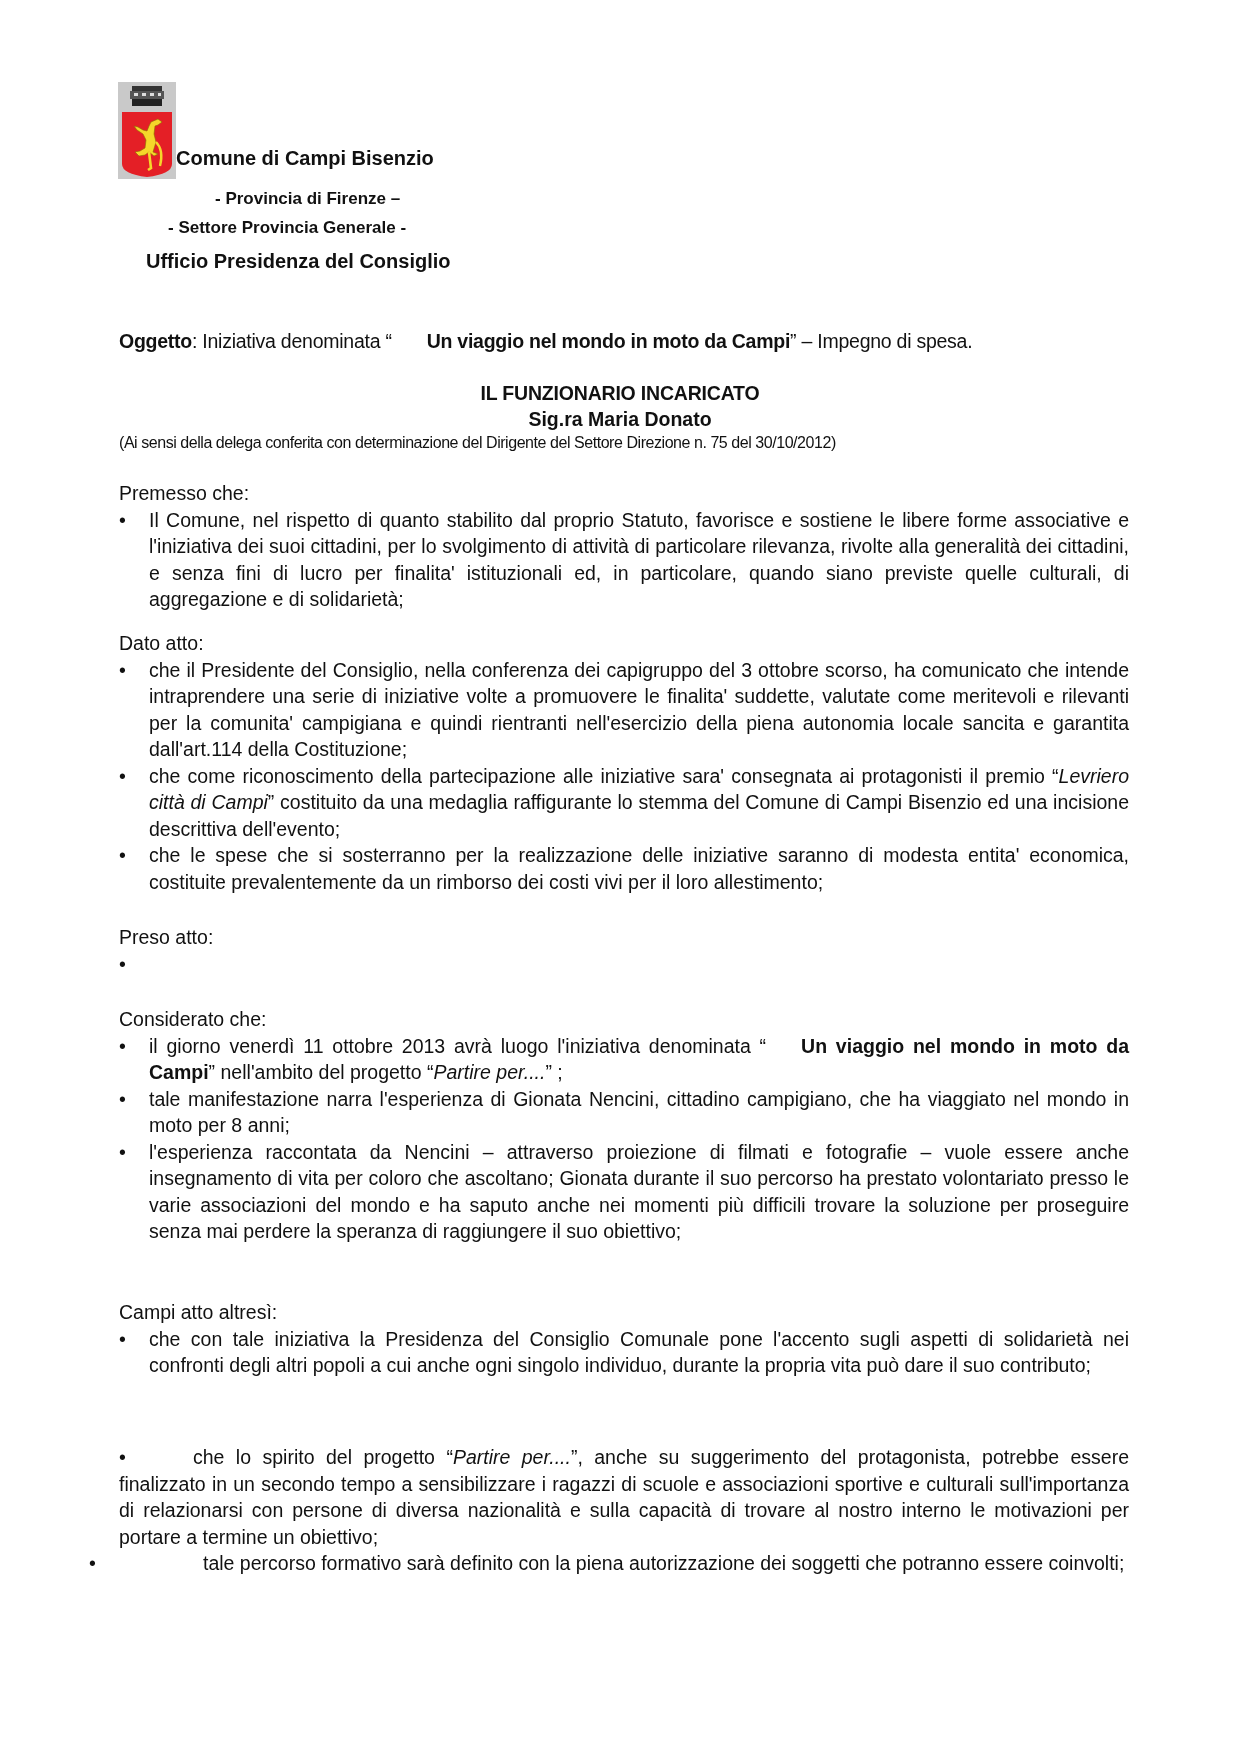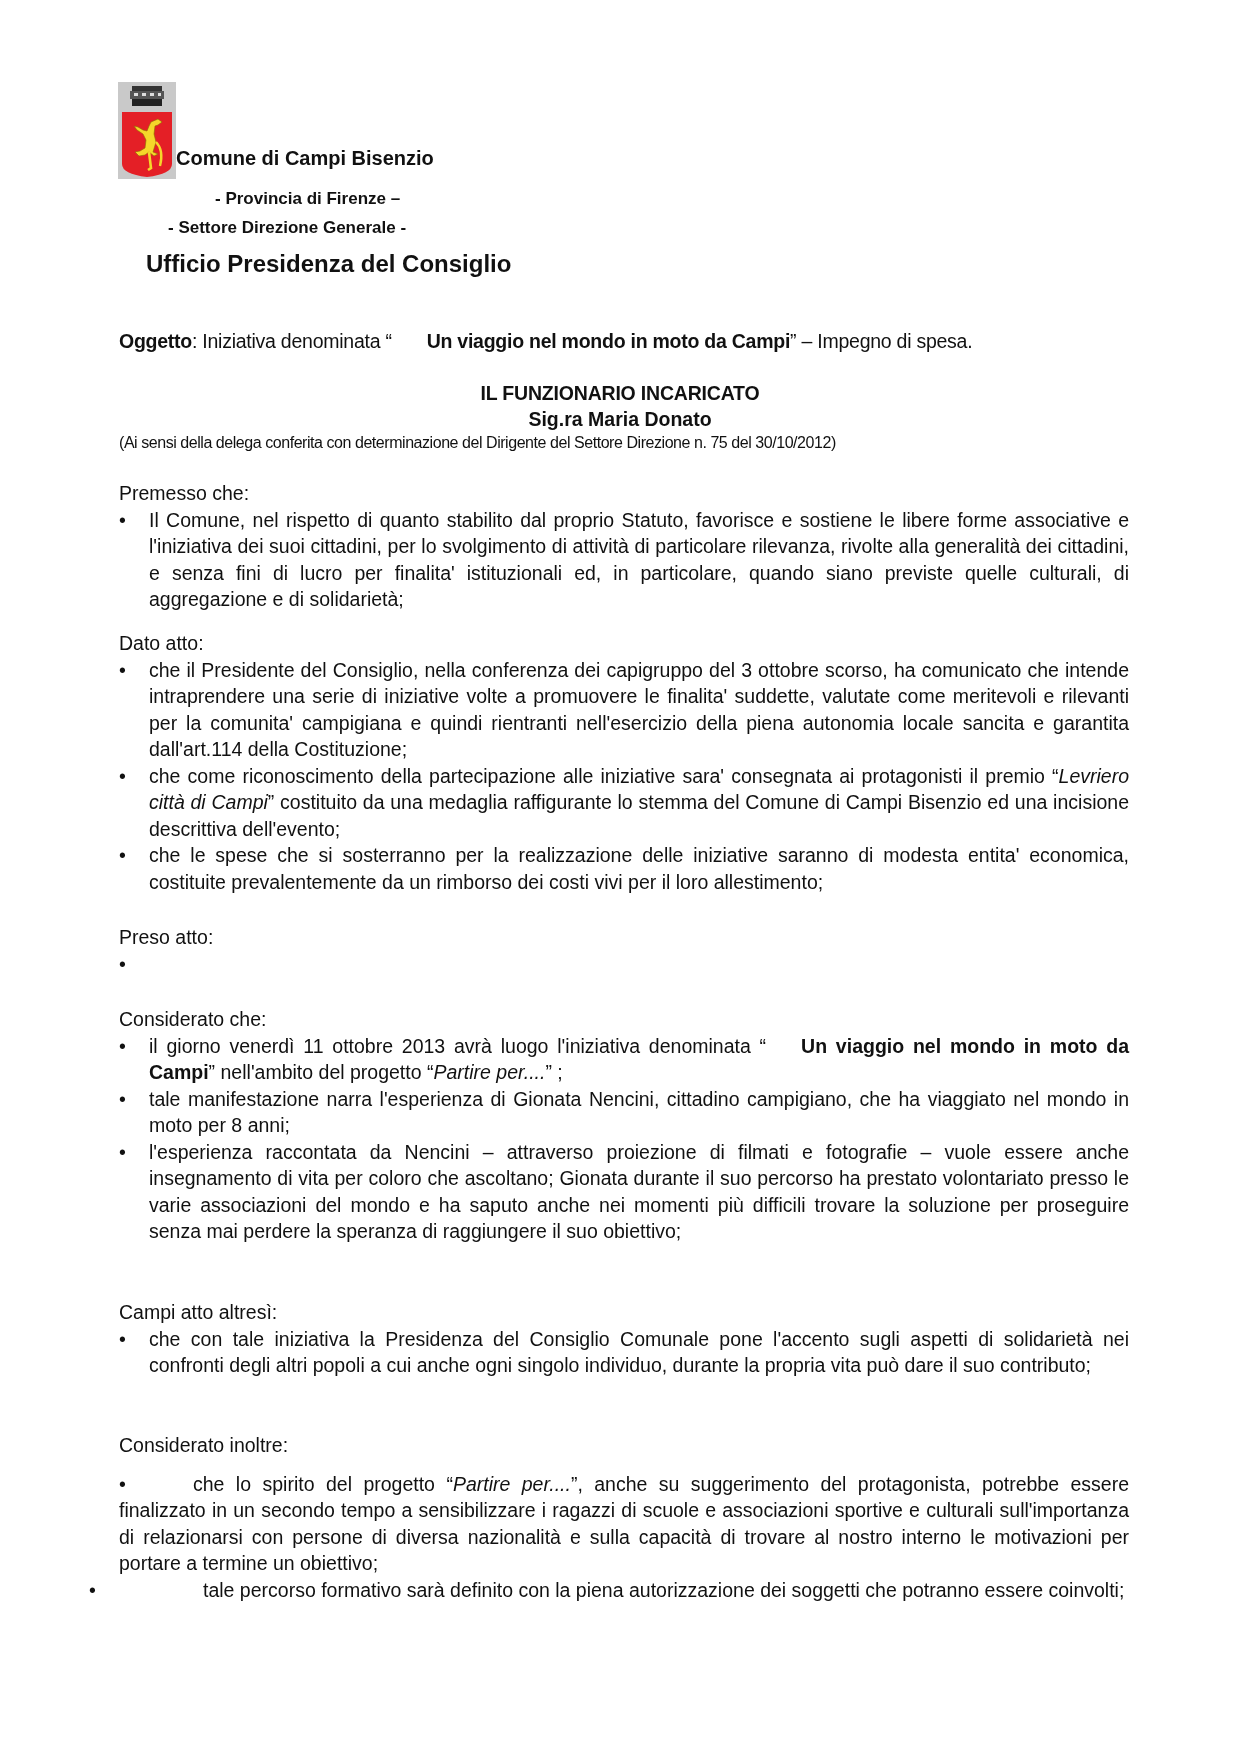--- a/index.html
+++ b/index.html
@@ -7,21 +7,21 @@
       width: 1240px; height: 1754px; position: relative; overflow: hidden;
       font-family: "Liberation Sans", sans-serif; color: #111;
     }
     .page { position: absolute; left: 0; top: 0; width: 1240px; height: 1242px; }
 
     
     .crest { position: absolute; left: 118px; top: 82px; width: 58px; height: 97px; }
     .org-name { position: absolute; left: 176px; top: 147px; font-size: 20px; font-weight: bold; }
     .org-sub1 { position: absolute; left: 215px; top: 189px; font-size: 17px; font-weight: bold; }
     .org-sub2 { position: absolute; left: 168px; top: 218px; font-size: 17px; font-weight: bold; }
-    .org-sub3 { position: absolute; left: 146px; top: 250px; font-size: 24px; font-weight: bold; }
+    .org-sub3 { position: absolute; left: 146px; top: 250px; font-size: 20px; font-weight: bold; }
 
     
     .subject { position: absolute; left: 119px; top: 330px; font-size: 19.5px; white-space: nowrap; letter-spacing: -0.25px; }
     .subject .lbl, .subject .b { font-weight: bold; }
 
     .title1 { position: absolute; left: 0; width: 1240px; top: 382px; text-align: center; font-size: 19.5px; font-weight: bold; letter-spacing: -0.2px; }
     .title2 { position: absolute; left: 0; width: 1240px; top: 408px; text-align: center; font-size: 19.5px; font-weight: bold; }
     .delega { position: absolute; left: 119px; top: 434px; font-size: 16px; letter-spacing: -0.45px; white-space: nowrap; }
 
     
@@ -56,21 +56,21 @@
       <path d="M4 30 H54 V82 Q54 92 29 95 Q4 92 4 82 Z" fill="#e41f26"></path>
 
       <path d="M33 40 L40 37 L44 40 L40 43 L37 44 L36 52 L38 60 L35 70 L40 72 L36 74 L31 70 L27 73 L21 74 L17 70 L22 69 L27 66 L28 58 L25 52 L19 48 L16 44 L20 45 L25 48 L29 49 L31 44 Z" fill="#f5d72a" stroke="#8a6d00" stroke-width="0.6"></path>
       <path d="M38 60 Q46 68 42 84" stroke="#f5d72a" stroke-width="2.4" fill="none"></path>
       <path d="M31 70 L33 86 L30 88" stroke="#f5d72a" stroke-width="2.6" fill="none"></path>
     </svg>
   </div>
 
   <div class="org-name">Comune di Campi Bisenzio</div>
   <div class="org-sub1">- Provincia di Firenze –</div>
-  <div class="org-sub2">- Settore Direzione Generale -</div>
+  <div class="org-sub2">- Settore Provincia Generale -</div>
   <div class="org-sub3">Ufficio Presidenza del Consiglio</div>
 
   <div class="subject">
     <span class="lbl">Oggetto</span><span>:  Iniziativa denominata “</span><span class="b">Un viaggio nel mondo in moto da Campi</span><span>” – Impegno di spesa.</span>
   </div>
 
   <div class="title1">IL FUNZIONARIO INCARICATO</div>
   <div class="title2">Sig.ra Maria Donato</div>
   <div class="delega">(Ai sensi della delega conferita con determinazione del Dirigente del Settore Direzione n. 75 del 30/10/2012)</div>
 
@@ -133,21 +133,20 @@
     <div class="head">Campi atto altresì:</div>
     <ul class="bullets">
       <li>
         <span class="dot">•</span>
         <span>che con tale iniziativa la Presidenza del Consiglio Comunale pone l'accento sugli aspetti di solidarietà nei confronti degli altri popoli a cui anche ogni singolo individuo, durante la propria vita può dare il suo contributo;</span>
       </li>
     </ul>
   </div>
 
   <div class="section" style="top:1432px;">
-    <div class="head">Considerato inoltre:</div>
     <ul class="bullets wide">
       <li style="text-indent:0;margin-top:12px;">
         <span class="dot">•</span><span class="first-indent"></span><span>che lo spirito del progetto “</span><span class="i">Partire per....</span><span>”, anche su suggerimento del protagonista, potrebbe essere finalizzato in un secondo tempo a sensibilizzare i ragazzi di scuole e associazioni sportive e culturali sull'importanza di relazionarsi con persone di diversa nazionalità e sulla capacità di trovare al nostro interno le motivazioni per portare a termine un obiettivo;</span>
       </li>
       <li style="padding-left:30px; text-indent:-30px;">
         <span class="dot" style="width:30px;">•</span><span class="first-indent"></span><span>tale percorso formativo sarà definito con la piena autorizzazione dei soggetti che potranno essere coinvolti;</span>
       </li>
     </ul>
   </div>
 

